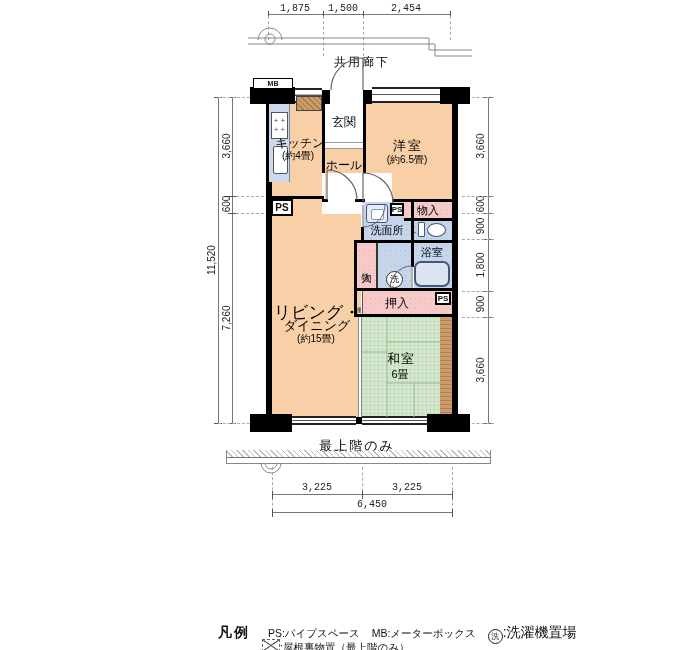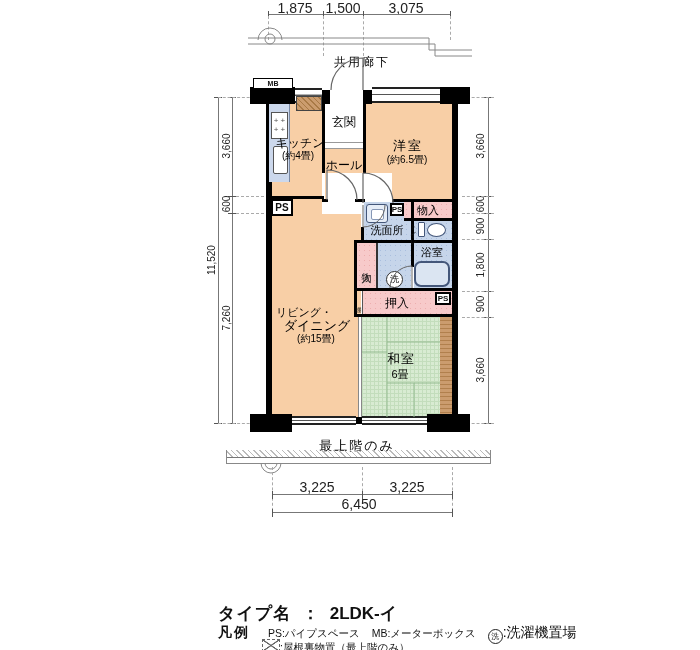--- a/index.html
+++ b/index.html
@@ -17,21 +17,21 @@
   .green{position:absolute;background-color:#d8ebd2;
     background-image:linear-gradient(90deg,#c3ddbc 1px,transparent 1px),linear-gradient(#c3ddbc 1px,transparent 1px);
     background-size:4px 4px;}
   .wood{position:absolute;background:#cb9c6e;
     background-image:repeating-linear-gradient(0deg,#b1804d 0 1px,transparent 1px 4px);}
   .win{position:absolute;background:linear-gradient(#fff 40%,#555 42%,#555 52%,#fff 54%);
     border-top:2px solid #222;border-bottom:2px solid #222;box-sizing:border-box;}
   .lbl{position:absolute;white-space:nowrap;transform:translate(-50%,-50%);color:#000000;}
   .vlbl{position:absolute;white-space:nowrap;writing-mode:vertical-rl;text-orientation:upright;
     transform:translate(-50%,-50%);color:#151515;}
-  .dimtxt{position:absolute;font-size:14px;color:#222;white-space:nowrap;transform:translate(-50%,-50%);}
+  .dimtxt{position:absolute;font-size:10px;color:#222;white-space:nowrap;transform:translate(-50%,-50%);font-family:Liberation Mono, monospace;}
   .dimv{position:absolute;font-size:10px;color:#222;white-space:nowrap;transform:translate(-50%,-50%) rotate(-90deg);}
   .dimline{position:absolute;background:#777;}
   .tickv{position:absolute;width:1px;height:8px;background:#555;}
   .tickh{position:absolute;width:8px;height:1px;background:#555;}
   .ext{position:absolute;}
   .extv{border-left:1px dashed #aaa;width:0;}
   .exth{border-top:1px dashed #aaa;height:0;}
   .psbox{position:absolute;background:#fff;border:2px solid #000;box-sizing:border-box;
     display:flex;align-items:center;justify-content:center;font-weight:bold;}
   .fix{position:absolute;box-sizing:border-box;}
@@ -44,21 +44,21 @@
                linear-gradient(to bottom right,transparent 45%,#666 48%,#666 52%,transparent 55%);}
   svg{position:absolute;left:0;top:0;pointer-events:none;}
 </style>
 </head>
 <body>
 
 <div class="pg">
 
   <span class="dimtxt" style="left:295px;top:8px;">1,875</span>
   <span class="dimtxt" style="left:343px;top:8px;">1,500</span>
-  <span class="dimtxt" style="left:406px;top:8px;">3,075</span>
+  <span class="dimtxt" style="left:406px;top:8px;">2,454</span>
   <div class="dimline" style="left:268px;top:14px;width:182px;height:1px;"></div>
   <div class="tickv" style="left:268px;top:11px;"></div>
   <div class="tickv" style="left:323px;top:11px;"></div>
   <div class="tickv" style="left:363px;top:11px;"></div>
   <div class="tickv" style="left:450px;top:11px;"></div>
   <div class="ext extv" style="left:268px;top:16px;height:24px;"></div>
   <div class="ext extv" style="left:323px;top:16px;height:40px;"></div>
   <div class="ext extv" style="left:363px;top:16px;height:40px;"></div>
   <div class="ext extv" style="left:450px;top:16px;height:24px;"></div>
 
@@ -189,21 +189,21 @@
   <span class="lbl" style="left:344px;top:165px;font-size:12px;">ホール</span>
   <span class="lbl" style="left:408px;top:146px;font-size:13px;letter-spacing:2px;">洋室</span>
   <span class="lbl" style="left:407px;top:160px;font-size:10px;">(約6.5畳)</span>
   <span class="lbl" style="left:428px;top:210px;font-size:11px;">物入</span>
   <span class="lbl" style="left:387px;top:230px;font-size:11px;">洗面所</span>
   <span class="vlbl" style="left:413px;top:230px;font-size:7px;">トイレ</span>
   <span class="vlbl" style="left:366px;top:265px;font-size:10px;">物入</span>
   <span class="lbl" style="left:432px;top:252px;font-size:11px;">浴室</span>
   <span class="vlbl" style="left:358px;top:302px;font-size:6px;">棚</span>
   <span class="lbl" style="left:397px;top:303px;font-size:12px;">押入</span>
-  <span class="lbl" style="left:304px;top:312px;font-size:11px;">リビング・</span>
+  <span class="lbl" style="left:317px;top:312px;font-size:17px;">リビング・</span>
   <span class="lbl" style="left:317px;top:326px;font-size:13px;">ダイニング</span>
   <span class="lbl" style="left:316px;top:339px;font-size:10px;">(約15畳)</span>
   <span class="lbl" style="left:401px;top:359px;font-size:13px;letter-spacing:1px;">和室</span>
   <span class="lbl" style="left:400px;top:374px;font-size:11px;">6畳</span>
   <span class="lbl" style="left:357px;top:446px;font-size:13px;letter-spacing:2px;">最上階のみ</span>
 
   <div class="hatchbar" style="left:226px;top:450px;width:264px;height:7px;"></div>
   <div class="abs" style="left:226px;top:463px;width:264px;height:0;border-top:1px solid #888;"></div>
   <div class="abs" style="left:226px;top:450px;width:0;height:14px;border-left:1px solid #888;"></div>
   <div class="abs" style="left:490px;top:450px;width:0;height:14px;border-left:1px solid #888;"></div>
@@ -232,31 +232,26 @@
 
   <div class="ext extv" style="left:272px;top:467px;height:49px;"></div>
   <div class="ext extv" style="left:362px;top:467px;height:30px;"></div>
   <div class="ext extv" style="left:452px;top:467px;height:49px;"></div>
   <span class="dimtxt" style="left:317px;top:487px;">3,225</span>
   <span class="dimtxt" style="left:407px;top:487px;">3,225</span>
   <div class="dimline" style="left:272px;top:494px;width:180px;height:1px;"></div>
   <div class="tickv" style="left:272px;top:491px;"></div>
   <div class="tickv" style="left:362px;top:491px;"></div>
   <div class="tickv" style="left:452px;top:491px;"></div>
-  <span class="dimtxt" style="left:359px;top:504px;text-align:right;">6,450</span>
+  <span class="dimtxt" style="left:372px;top:504px;text-align:right;">6,450</span>
   <div class="dimline" style="left:272px;top:512px;width:180px;height:1px;"></div>
   <div class="tickv" style="left:272px;top:509px;"></div>
   <div class="tickv" style="left:452px;top:509px;"></div>
 
 
-  <div class="abs" style="left:218px;top:602px;font-size:17px;font-weight:bold;">
-    <span style="letter-spacing:1px;">タイプ名</span>
-    <span style="margin:0 6px;">：</span>
-    <span>2LDK-イ</span>
-  </div>
 
   <div class="abs" style="left:218px;top:624px;font-size:14px;">
     <span style="font-weight:bold;letter-spacing:2px;margin-right:14px;">凡例</span>
     <span style="font-size:10.5px;margin-right:8px;">PS:パイプスペース</span>
     <span style="font-size:10.5px;margin-right:8px;">MB:メーターボックス</span>
     <span class="circ">
         <span>洗</span>
       </span><span style="font-size:14px;">:洗濯機置場</span>
   </div>
   <div class="abs" style="left:262px;top:639px;font-size:10.5px;">

